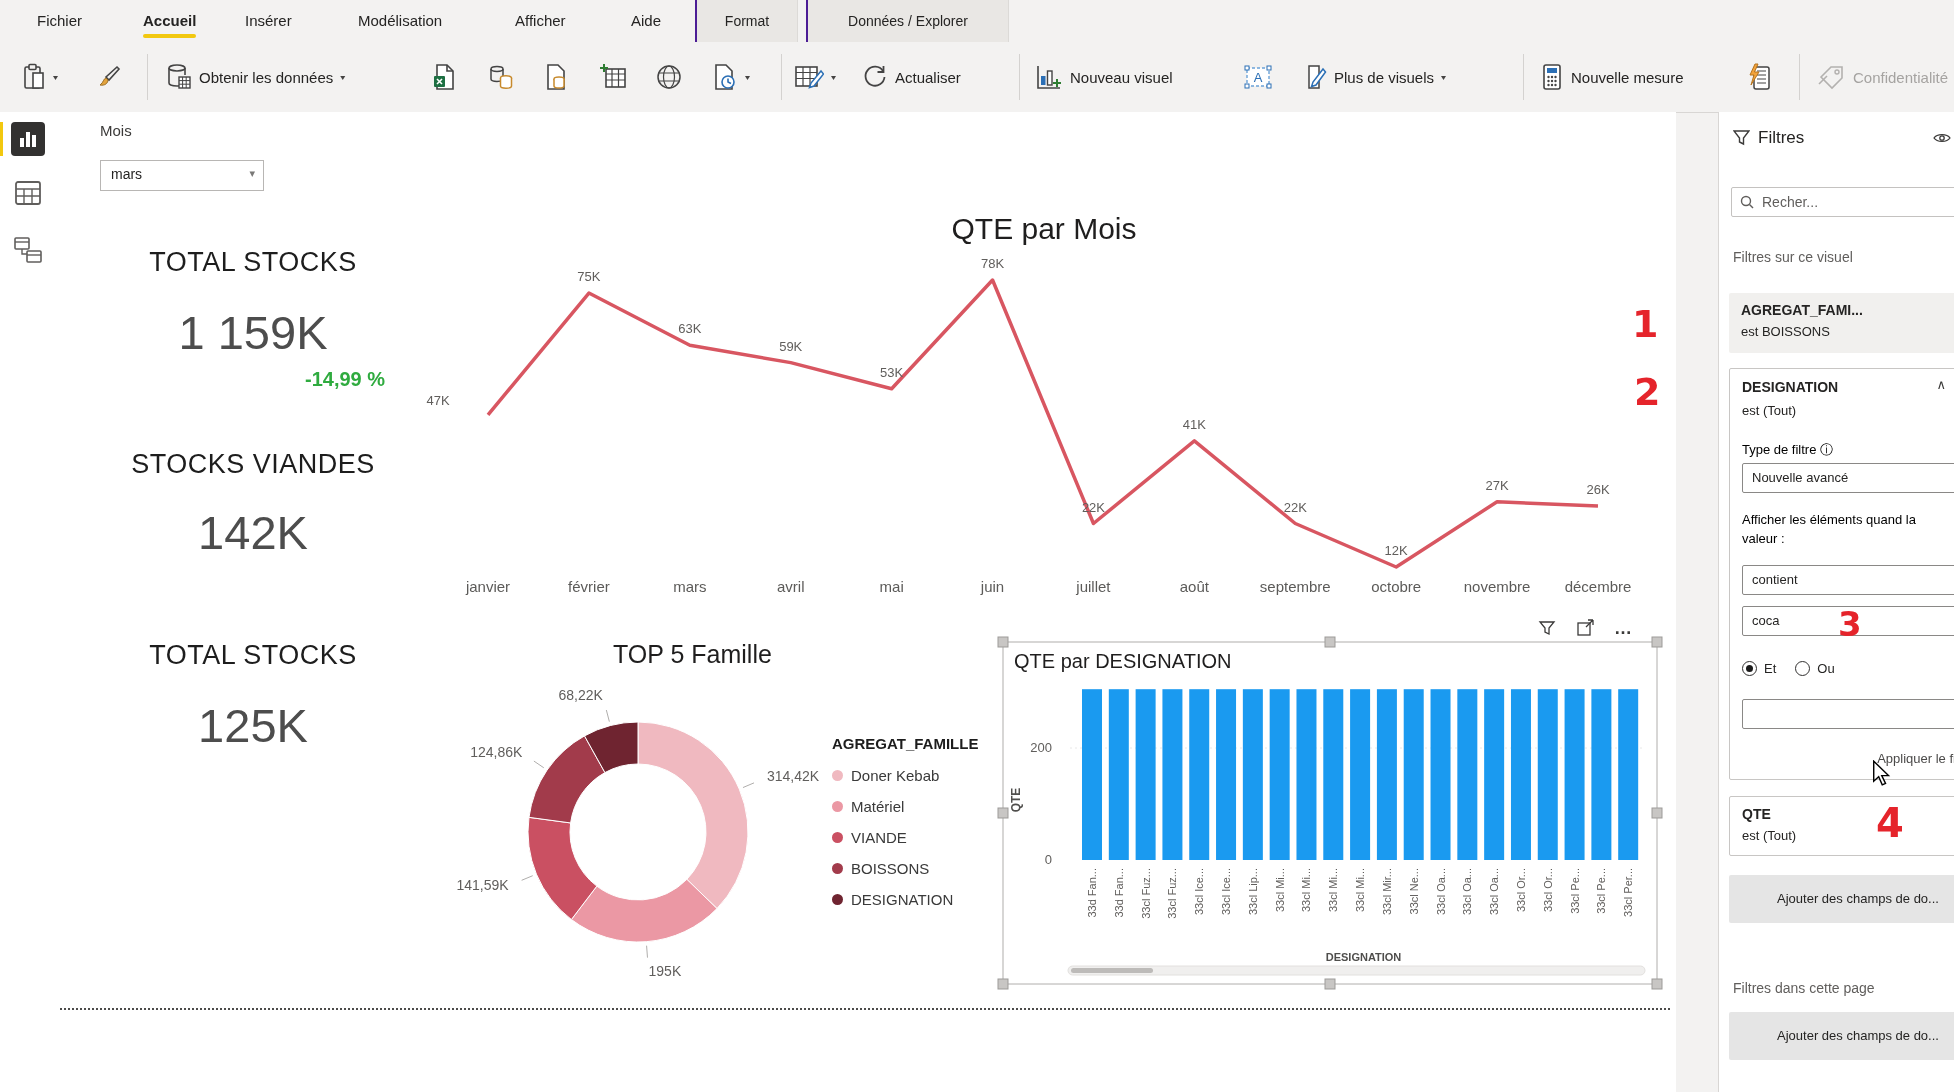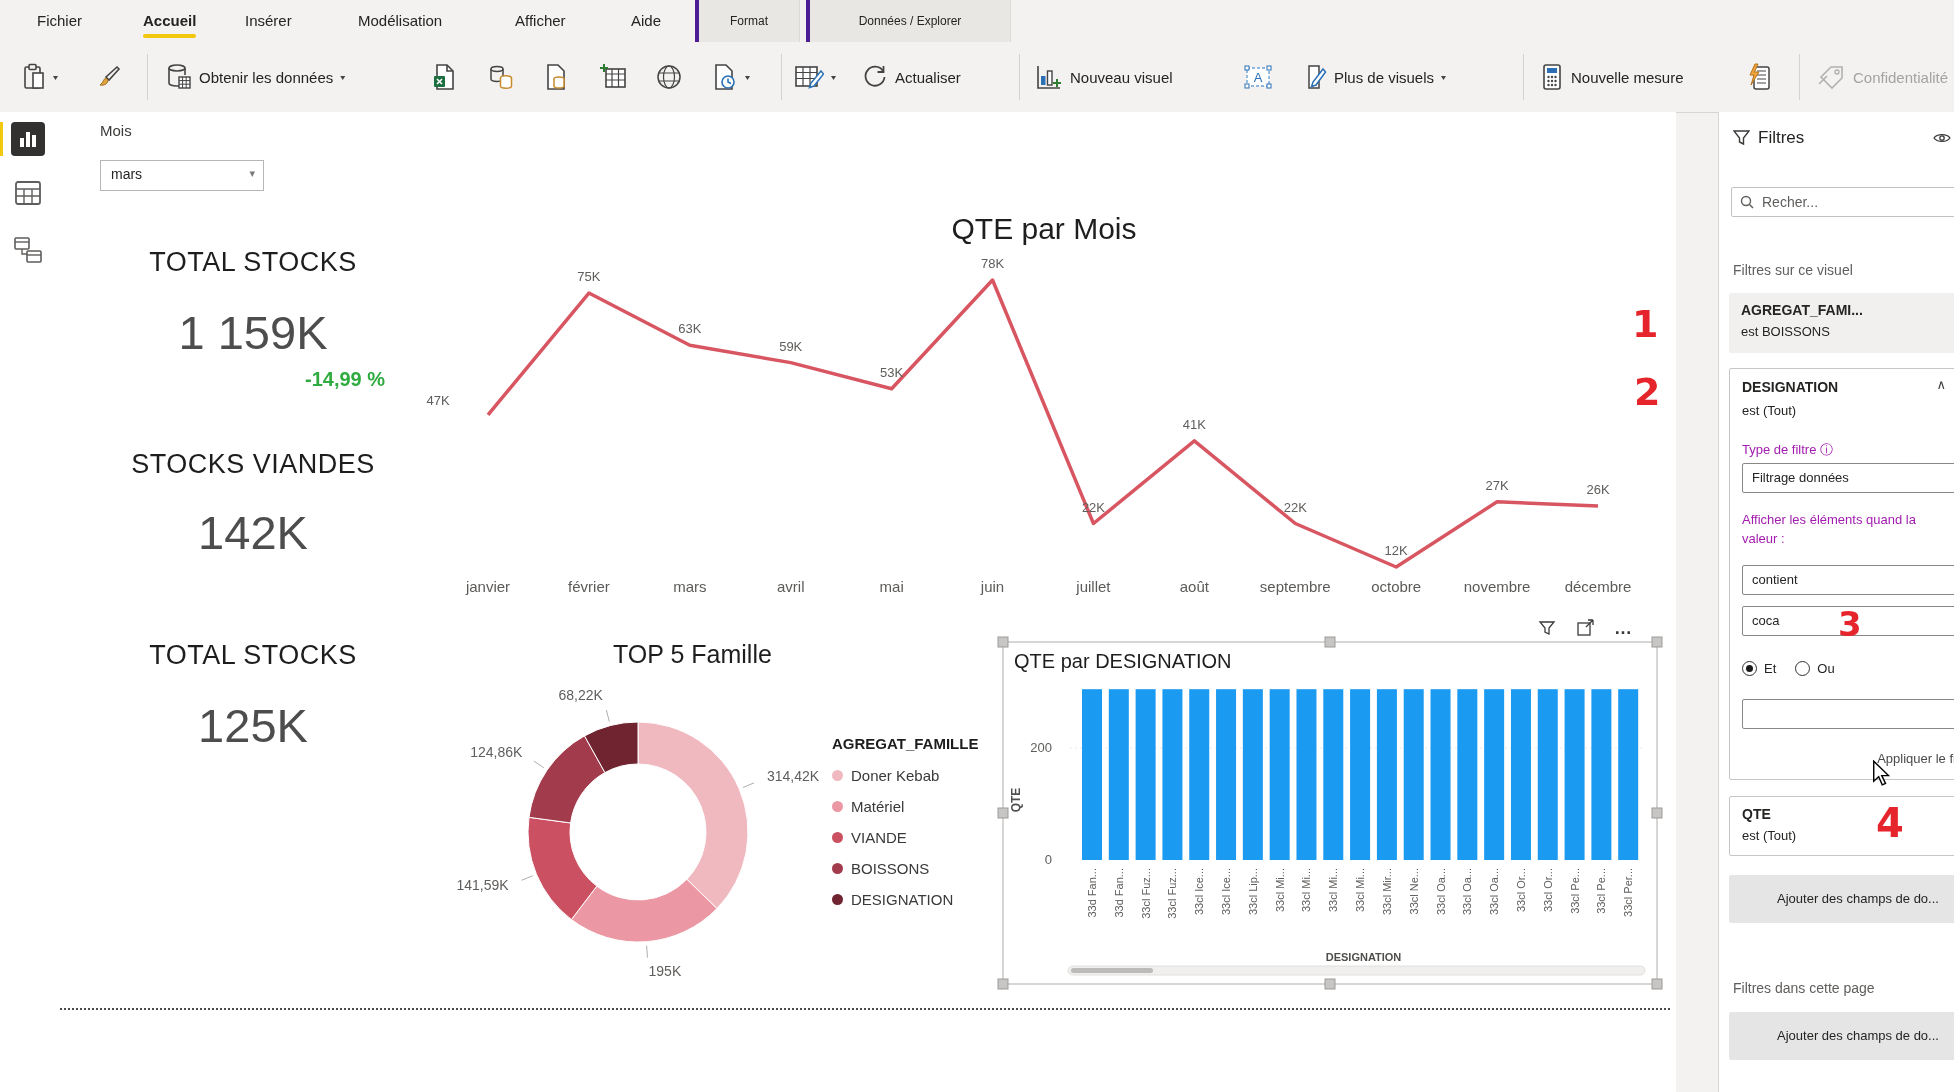--- a/index.html
+++ b/index.html
@@ -5,21 +5,21 @@
   html,body{margin:0;padding:0;}
   body{
     width:1954px;height:1092px;position:relative;overflow:hidden;
     background:#f3f2f1;font-family:"Liberation Sans",sans-serif;color:#252423;
   }
   
   #menubar{position:absolute;left:0;top:0;width:1954px;height:42px;background:#f3f2f1;}
   .mtab{position:absolute;top:0;height:42px;line-height:42px;font-size:15px;color:#252423;cursor:default;}
   .mtab.active{font-weight:bold;}
   .mtab.active::after{content:"";position:absolute;left:0;right:0;bottom:4px;height:4px;border-radius:2px;background:#f2c80f;}
-  .ctxtab{position:absolute;top:0;height:42px;background:#e9e7e4;border-left:4px solid #4c1d95;border-right:1px solid #dcdad7;text-align:center;line-height:42px;font-size:12px;}
+  .ctxtab{position:absolute;top:0;height:42px;background:#e9e7e4;border-left:2px solid #4c1d95;border-right:1px solid #dcdad7;text-align:center;line-height:42px;font-size:14px;}
   
   #ribbon{position:absolute;left:0;top:42px;width:1954px;height:70px;background:#f3f2f1;border-bottom:1px solid #d8d6d4;}
   .ritem{position:absolute;top:0;height:70px;display:flex;align-items:center;gap:7px;font-size:15px;color:#252423;white-space:nowrap;}
   .rsep{position:absolute;top:12px;height:46px;width:1px;background:#d4d2d0;}
   .chev{font-size:10px;color:#454443;transform:scaleY(.8);}
   .ric svg{display:block;}
   
   #rail{position:absolute;left:0;top:112px;width:56px;height:980px;background:#ffffff;border-right:1px solid #e3e1df;}
   .railsel{position:absolute;left:0;top:10px;width:3px;height:34px;background:#f2c80f;}
   
@@ -45,21 +45,21 @@
   #searchbox{position:absolute;left:12px;top:75px;width:252px;height:30px;border:1px solid #c4c2c0;border-radius:2px;display:flex;align-items:center;gap:8px;padding-left:8px;box-sizing:border-box;color:#605e5c;font-size:14px;background:#fff;}
   .sect{position:absolute;left:14px;font-size:14px;color:#605e5c;}
   .dots{position:absolute;right:14px;color:#605e5c;font-weight:bold;}
   .fcard{position:absolute;left:10px;width:258px;box-sizing:border-box;border-radius:2px;}
   .fcard.grey{background:#f1f0ee;}
   .fcard.line{background:#fff;border:1px solid #c8c6c4;}
   .fcard .fld{font-weight:bold;font-size:14px;color:#252423;}
   .fcard .cond{font-size:13px;color:#252423;}
   .sel{position:absolute;left:12px;width:234px;height:30px;border:1px solid #8a8886;border-radius:2px;background:#fff;box-sizing:border-box;font-size:13px;color:#252423;line-height:28px;padding-left:9px;}
   .sel .chevd{position:absolute;right:8px;top:1px;font-size:10px;color:#605e5c;}
-  .flabel{position:absolute;left:12px;color:#a21caf;font-size:13px;}
+  .flabel{position:absolute;left:12px;color:#000000;font-size:13px;}
   .radio{width:15px;height:15px;border:1px solid #323130;border-radius:50%;display:inline-block;box-sizing:border-box;position:relative;}
   .radio.sel-r::after{content:"";position:absolute;left:3px;top:3px;width:7px;height:7px;border-radius:50%;background:#1a1a1a;}
   .addbtn{position:absolute;left:10px;width:258px;height:48px;background:#e5e5e5;border-radius:2px;text-align:center;line-height:48px;font-size:13px;color:#252423;}
   
   .annot{position:absolute;color:#e5242b;font-weight:bold;font-family:"DejaVu Sans",sans-serif;z-index:9;}
   #cursor{position:absolute;z-index:10;}
 </style>
 </head>
 <body>
 
@@ -467,21 +467,21 @@
   <span class="hdr-ico" style="right:16px;font-size:15px;color:#3b3a39;">&gt;</span>
 
   <div id="searchbox">
     <svg width="14" height="14" viewBox="0 0 14 14">
         <circle cx="6" cy="6" r="4.5" fill="none" stroke="#605e5c" stroke-width="1.4"></circle>
         <path d="M9.5 9.5 L13 13" stroke="#605e5c" stroke-width="1.4"></path>
       </svg>
     <span>Recher...</span>
   </div>
 
-  <div class="sect" style="top:150px;">Filtres sur ce visuel</div>
+  <div class="sect" style="top:137px;">Filtres sur ce visuel</div>
   <span class="dots" style="top:148px;">…</span>
 
   <div class="fcard grey" style="top:181px;height:60px;">
     <div class="fld" style="position:absolute;left:12px;top:9px;">AGREGAT_FAMI...</div>
     <div class="cond" style="position:absolute;left:12px;top:31px;">est BOISSONS</div>
   </div>
 
   <div class="fcard line" style="top:256px;height:412px;">
     <div class="fld" style="position:absolute;left:12px;top:10px;">DESIGNATION</div>
     <span style="position:absolute;right:40px;top:8px;color:#3b3a39;font-size:13px;">∧</span>
@@ -492,21 +492,21 @@
         </svg>
     </span>
     <div class="cond" style="position:absolute;left:12px;top:34px;">est (Tout)</div>
     <span style="position:absolute;right:14px;top:34px;">
       <svg width="16" height="11" viewBox="0 0 18 12">
           <path d="M1 6 C4 1.5 14 1.5 17 6 C14 10.5 4 10.5 1 6 Z" fill="none" stroke="#3b3a39" stroke-width="1.3"></path>
           <circle cx="9" cy="6" r="2.2" fill="none" stroke="#3b3a39" stroke-width="1.3"></circle>
         </svg>
     </span>
     <div class="flabel" style="top:72px;"><span>Type de filtre</span> <span>ⓘ</span></div>
-    <div class="sel" style="top:94px;"><span>Filtrage données</span><span class="chevd">▾</span></div>
+    <div class="sel" style="top:94px;"><span>Nouvelle avancé</span><span class="chevd">▾</span></div>
     <div class="flabel" style="top:143px;">Afficher les éléments quand la</div>
     <div class="flabel" style="top:162px;">valeur :</div>
     <div class="sel" style="top:196px;"><span>contient</span><span class="chevd">▾</span></div>
     <div class="sel" style="top:237px;"><span>coca</span></div>
     <div style="position:absolute;left:12px;top:292px;display:flex;align-items:center;gap:7px;">
       <span class="radio sel-r"></span>
       <span style="font-size:13px;">Et</span>
       <span class="radio" style="margin-left:12px;"></span>
       <span style="font-size:13px;">Ou</span>
     </div>

